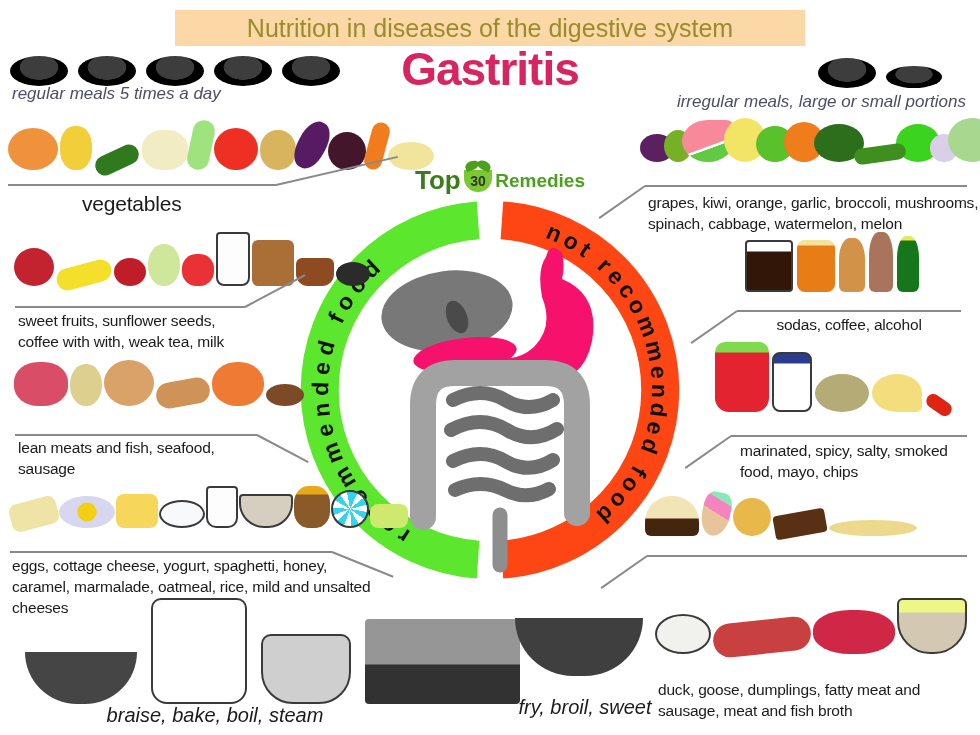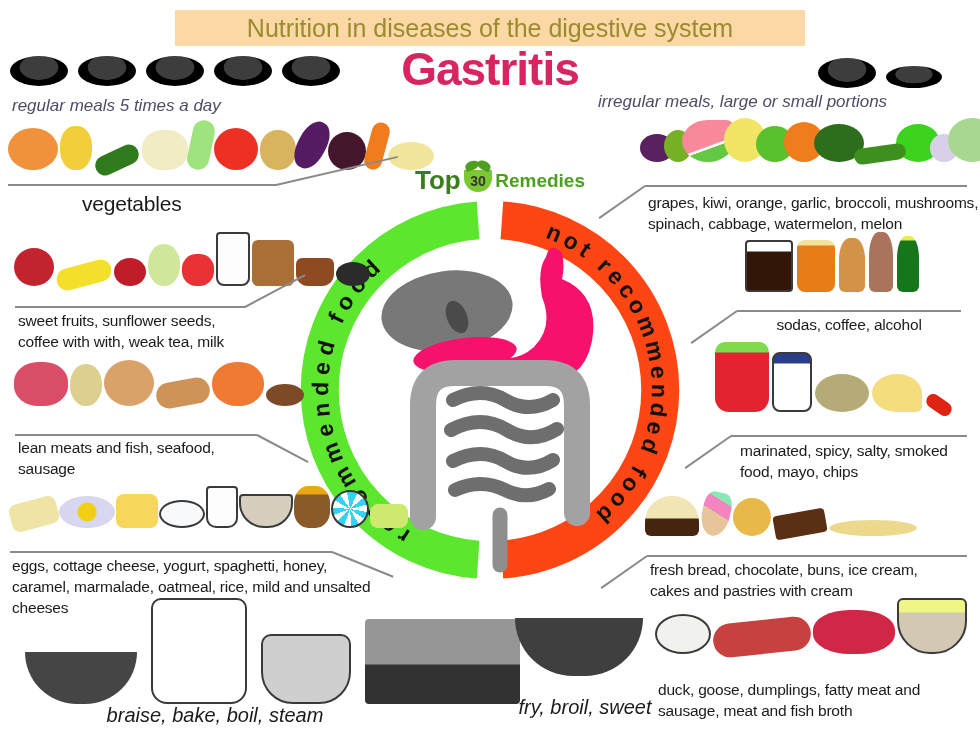--- a/index.html
+++ b/index.html
@@ -53,26 +53,26 @@
     </div>
   <div class="abs title">Gastritis</div>
 
   <div class="abs plates" style="left:10px;top:56px;">
       <div class="plate"></div>
       <div class="plate"></div>
       <div class="plate"></div>
       <div class="plate"></div>
       <div class="plate"></div>
     </div>
-  <div class="abs meal-caption" style="left:12px;top:96px;">regular meals 5 times a day</div>
+  <div class="abs meal-caption" style="left:12px;top:84px;">regular meals 5 times a day</div>
   <div class="abs plates plates-right" style="left:818px;top:58px;">
       <div class="plate"></div>
       <div class="plate"></div>
     </div>
-  <div class="abs meal-caption" style="left:598px;top:92px;width:368px;">irregular meals, large or small portions</div>
+  <div class="abs meal-caption" style="left:598px;top:92px;width:368px;text-align:right;">irregular meals, large or small portions</div>
 
   <svg class="abs" style="left:295px;top:195px;" width="390" height="390" viewBox="0 0 390 390">
     <path class="arc-green" d="M183.1,364.6 A170,170 0 0 1 183.1,25.4" fill="none" stroke-width="38"></path>
     <path class="arc-red" d="M206.9,25.4 A170,170 0 0 1 206.9,364.6" fill="none" stroke-width="38"></path>
     <defs>
       <path id="tp-left" d="M129.4,349.6 A168,168 0 0 1 157.2,31.3" fill="none"></path>
       <path id="tp-right" d="M232.8,31.3 A168,168 0 0 1 232.8,358.7" fill="none"></path>
     </defs>
     <text class="ring-text" letter-spacing="7">
       <textPath href="#tp-left" startOffset="18" dominant-baseline="middle">recommended food</textPath>
@@ -203,22 +203,20 @@
 
   <div class="abs fg-shapes" style="left:645px;top:492px;width:330px;gap:3px;">
       <span class="shape" style="background: linear-gradient(rgb(242, 229, 181) 0px, rgb(242, 229, 181) 22px, rgb(70, 37, 15) 23px); width: 54px; height: 40px; border-radius: 26px 26px 6px 6px;"></span>
       <span class="shape" style="background: linear-gradient(200deg, rgb(138, 232, 180) 22%, rgb(244, 132, 192) 22%, rgb(244, 132, 192) 48%, rgb(232, 196, 154) 48%); width: 28px; height: 44px; border-radius: 45% 45% 70% 70%; transform: rotate(12deg);"></span>
       <span class="shape" style="background: rgb(232, 184, 74); width: 38px; height: 38px; border-radius: 50%;"></span>
       <span class="shape" style="background: rgb(90, 48, 21); width: 52px; height: 24px; border-radius: 4px; transform: rotate(-10deg);"></span>
       <span class="shape" style="background: rgb(236, 217, 140); width: 88px; height: 16px; border-radius: 50%;"></span>
     </div>
   <div class="abs baseline" style="left:647px;top:555px;width:320px;"></div>
   <div class="abs diag diag-right-origin" style="left:591px;top:555px;width:56px;transform:rotate(-35deg);"></div>
-  <div class="abs fg-label" style="left:650px;top:560px;">fresh bread, chocolate, buns, ice cream,
-cakes and pastries with cream</div>
 
 
   <div class="abs fg-shapes" style="left:25px;top:598px;width:490px;gap:14px;">
       <span class="shape" style="background: rgb(69, 69, 69); width: 112px; height: 52px; border-radius: 0px 0px 56px 56px;"></span>
       <span class="shape" style="background: rgb(255, 255, 255); width: 92px; height: 102px; border-radius: 10px 10px 16px 16px; border: 2px solid rgb(58, 58, 58);"></span>
       <span class="shape" style="background: rgb(207, 207, 207); width: 86px; height: 66px; border-radius: 10px 10px 32px 32px; border: 2px solid rgb(58, 58, 58);"></span>
       <span class="shape" style="background: linear-gradient(rgb(150, 150, 150) 0px, rgb(150, 150, 150) 45px, rgb(50, 50, 50) 46px); width: 155px; height: 85px; border-radius: 4px;"></span>
     </div>
   <div class="abs fg-label italic-cap center" style="left:70px;top:702px;width:290px;">braise, bake, boil, steam</div>
 

